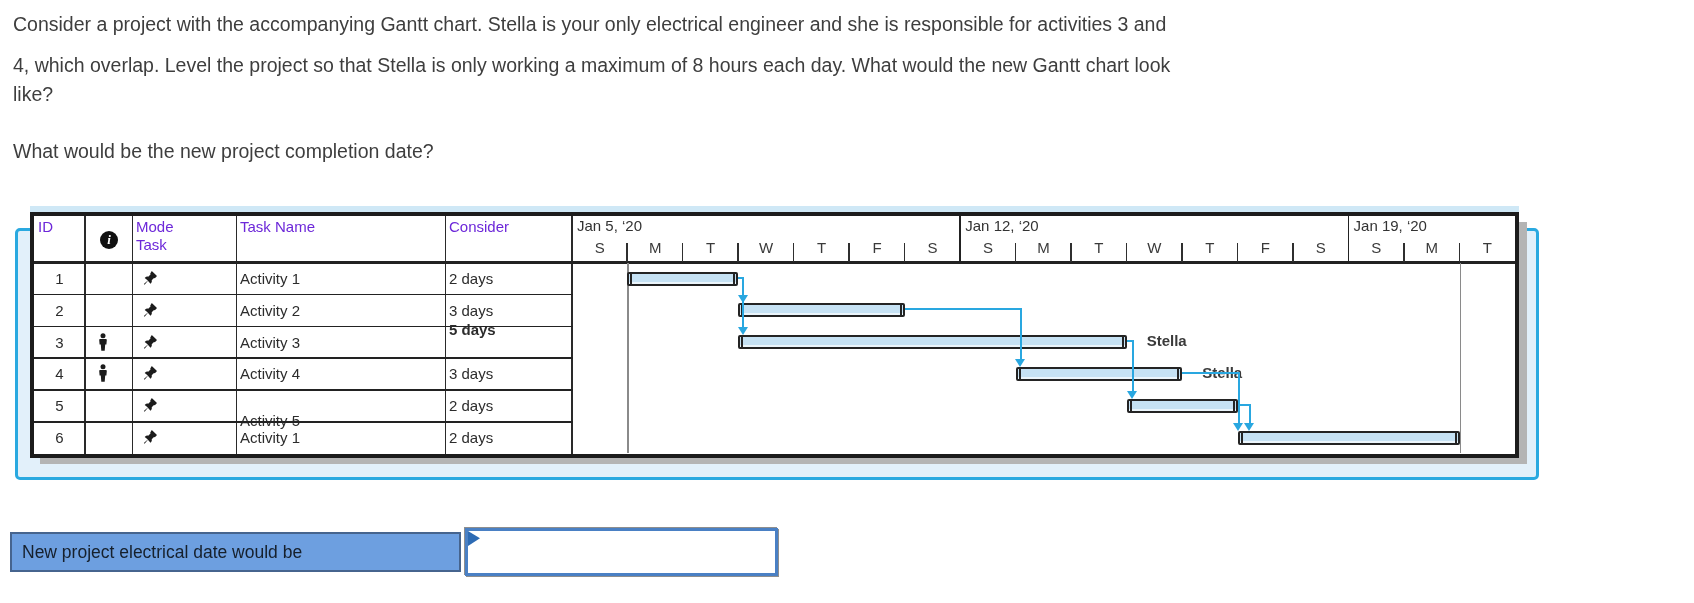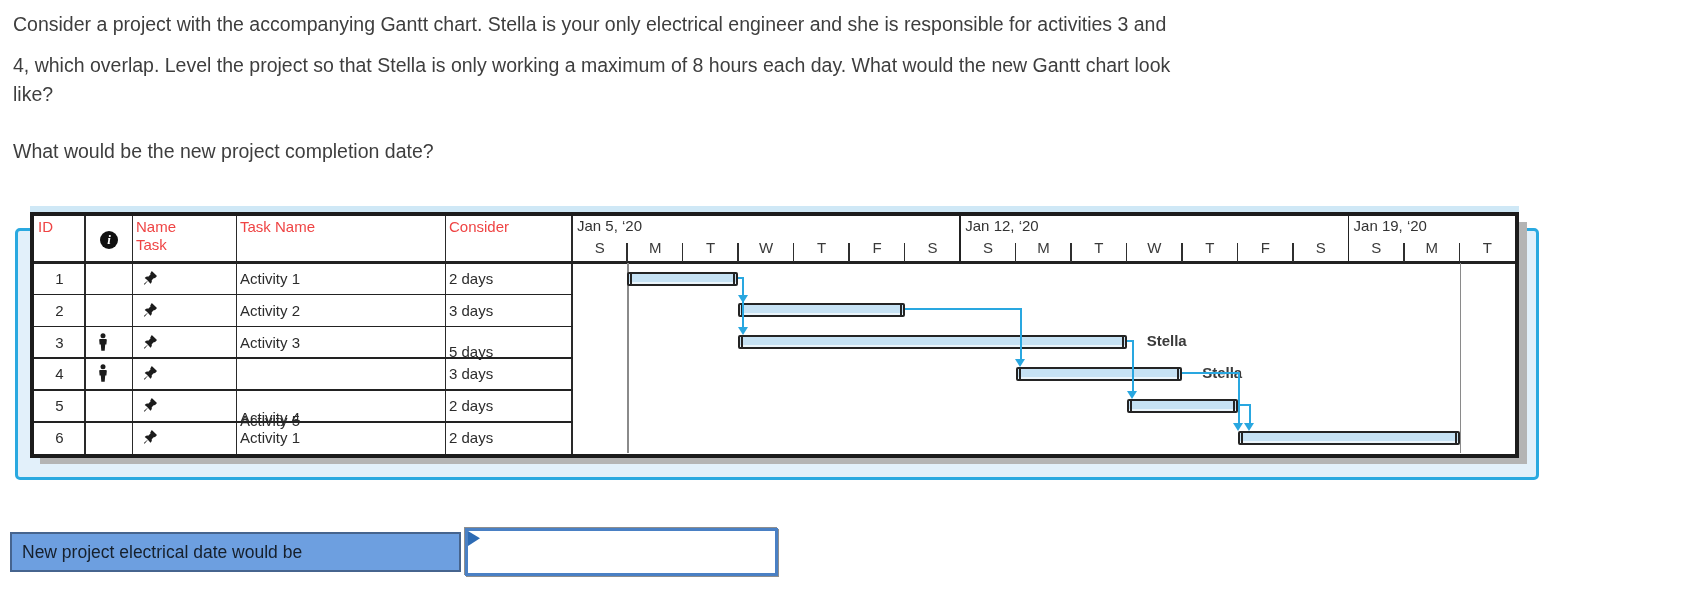--- a/index.html
+++ b/index.html
@@ -15,21 +15,21 @@
     border:4px solid #1c1c1c;}
   
   .vsep{position:absolute;top:0;height:238px;width:1.6px;background:#2a2a2a;}
   .vdivider{position:absolute;top:0;height:238px;width:2.4px;background:#2a2a2a;}
   .hline{position:absolute;left:0;top:45.4px;width:1481px;height:2.2px;background:#222;}
   .rowsep{position:absolute;left:0;width:539px;height:1.6px;background:#222;}
   .wsep{position:absolute;top:0;height:46px;width:1.7px;background:#222;}
   .dtick{position:absolute;top:27px;height:19px;width:1.5px;background:#2f2f2f;}
   .vgray{position:absolute;top:47px;height:190px;width:1.5px;background:#8a8a8a;}
   
-  .hcell{position:absolute;top:2px;font-size:15px;color:#ef4444;line-height:18px;}
+  .hcell{position:absolute;top:2px;font-size:15px;color:#6d28d9;line-height:18px;}
   .wklabel{position:absolute;top:1px;font-size:15px;color:#333;white-space:nowrap;}
   .dletter{position:absolute;top:23px;text-align:center;font-size:15px;color:#3a3a3a;}
   
   .cell{position:absolute;height:31.8px;line-height:31.8px;font-size:15px;color:#2c2c2c;}
   .id-cell{left:0;width:51px;text-align:center;}
   .name-cell{left:206px;}
   .dur-cell{left:415px;}
   .iconwrap{position:absolute;}
   .infoicon{position:absolute;left:66px;top:15px;width:18px;height:18px;border-radius:50%;
     background:#101010;color:#fff;text-align:center;line-height:18px;font-size:13px;font-weight:bold;
@@ -70,21 +70,21 @@
   <div class="vsep" style="left:50px"></div>
   <div class="vsep" style="left:97.5px"></div>
   <div class="vsep" style="left:201.5px"></div>
   <div class="vsep" style="left:410.5px"></div>
   <div class="vdivider" style="left:536.5px"></div>
   <div class="hline"></div>
 
   <div class="hcell" style="left:4px">ID</div>
   <div class="infoicon">i</div>
   <div class="hcell" style="left:102px">
-    <div>Name</div>
+    <div>Mode</div>
     <div>Task</div>
   </div>
   <div class="hcell" style="left:206px">Task Name</div>
   <div class="hcell" style="left:415px">Consider</div>
 
 <div class="wklabel" style="left: 543px;">Jan 5, ‘20</div>
     <div class="dletter" style="left: 538px; width: 55.47px;">S</div>
     <div class="dtick" style="left: 592.47px;"></div>
     <div class="dletter" style="left: 593.47px; width: 55.47px;">M</div>
     <div class="dtick" style="left: 647.94px;"></div>
@@ -141,35 +141,35 @@
     <div class="iconwrap" style="left: 63px; top: 116.66px;"><svg width="12" height="18" viewBox="0 0 12 18">
         <g fill="#1c1c1c">
           <circle cx="6" cy="2.7" r="2.5"></circle>
           <path d="M3.2 5.9h5.6c.6 0 1 .5 1 1.1l-.4 4.6H8.2l-.5 6.1H4.3l-.5-6.1H2.6l-.4-4.6c0-.6.4-1.1 1-1.1z"></path>
         </g>
       </svg></div>
     <div class="iconwrap" style="left: 108px; top: 117.66px;"><svg width="16" height="16" viewBox="0 0 16 16">
         <path fill="#1c1c1c" d="M9.8.9 15 6.1l-2.1 2.1-.9-.25-2.3 2.3c.35 1.05.1 2.2-.7 3l-.5.5-2.6-3.1-3.3 4-.75-.75 4-3.3L2.7 7.9l.5-.5c.8-.8 1.95-1.05 3-.7l2.3-2.3-.25-.9z"></path>
       </svg></div>
     <div class="cell name-cell" style="top: 110.66px;">Activity 3</div>
-    <div class="cell dur-cell" style="top: 120px;">5 days</div>
+    <div class="cell dur-cell" style="top: 98px; font-weight: bold;">5 days</div>
     <div class="bar" style="left: 704.41px; top: 119.16px; width: 388.29px;"></div>
     <div class="stella" style="left: 1112.7px; top: 116.16px;">Stella</div>
     <div class="rowsep" style="top: 141.49px;"></div>
     <div class="cell id-cell" style="top: 142.49px;">4</div>
     <div class="iconwrap" style="left: 63px; top: 148.49px;"><svg width="12" height="18" viewBox="0 0 12 18">
         <g fill="#1c1c1c">
           <circle cx="6" cy="2.7" r="2.5"></circle>
           <path d="M3.2 5.9h5.6c.6 0 1 .5 1 1.1l-.4 4.6H8.2l-.5 6.1H4.3l-.5-6.1H2.6l-.4-4.6c0-.6.4-1.1 1-1.1z"></path>
         </g>
       </svg></div>
     <div class="iconwrap" style="left: 108px; top: 149.49px;"><svg width="16" height="16" viewBox="0 0 16 16">
         <path fill="#1c1c1c" d="M9.8.9 15 6.1l-2.1 2.1-.9-.25-2.3 2.3c.35 1.05.1 2.2-.7 3l-.5.5-2.6-3.1-3.3 4-.75-.75 4-3.3L2.7 7.9l.5-.5c.8-.8 1.95-1.05 3-.7l2.3-2.3-.25-.9z"></path>
       </svg></div>
-    <div class="cell name-cell" style="top: 142.49px; margin-top: 44px;">Activity 4</div>
+    <div class="cell name-cell" style="top: 142.49px;">Activity 4</div>
     <div class="cell dur-cell" style="top: 142.49px;">3 days</div>
     <div class="bar" style="left: 981.76px; top: 150.99px; width: 166.41px;"></div>
     <div class="stella" style="left: 1168.17px; top: 147.99px;">Stella</div>
     <div class="rowsep" style="top: 173.32px;"></div>
     <div class="cell id-cell" style="top: 174.32px;">5</div>
     <div class="iconwrap" style="left: 108px; top: 181.32px;"><svg width="16" height="16" viewBox="0 0 16 16">
         <path fill="#1c1c1c" d="M9.8.9 15 6.1l-2.1 2.1-.9-.25-2.3 2.3c.35 1.05.1 2.2-.7 3l-.5.5-2.6-3.1-3.3 4-.75-.75 4-3.3L2.7 7.9l.5-.5c.8-.8 1.95-1.05 3-.7l2.3-2.3-.25-.9z"></path>
       </svg></div>
     <div class="cell name-cell" style="top: 189px;">Activity 5</div>
     <div class="cell dur-cell" style="top: 174.32px;">2 days</div>

